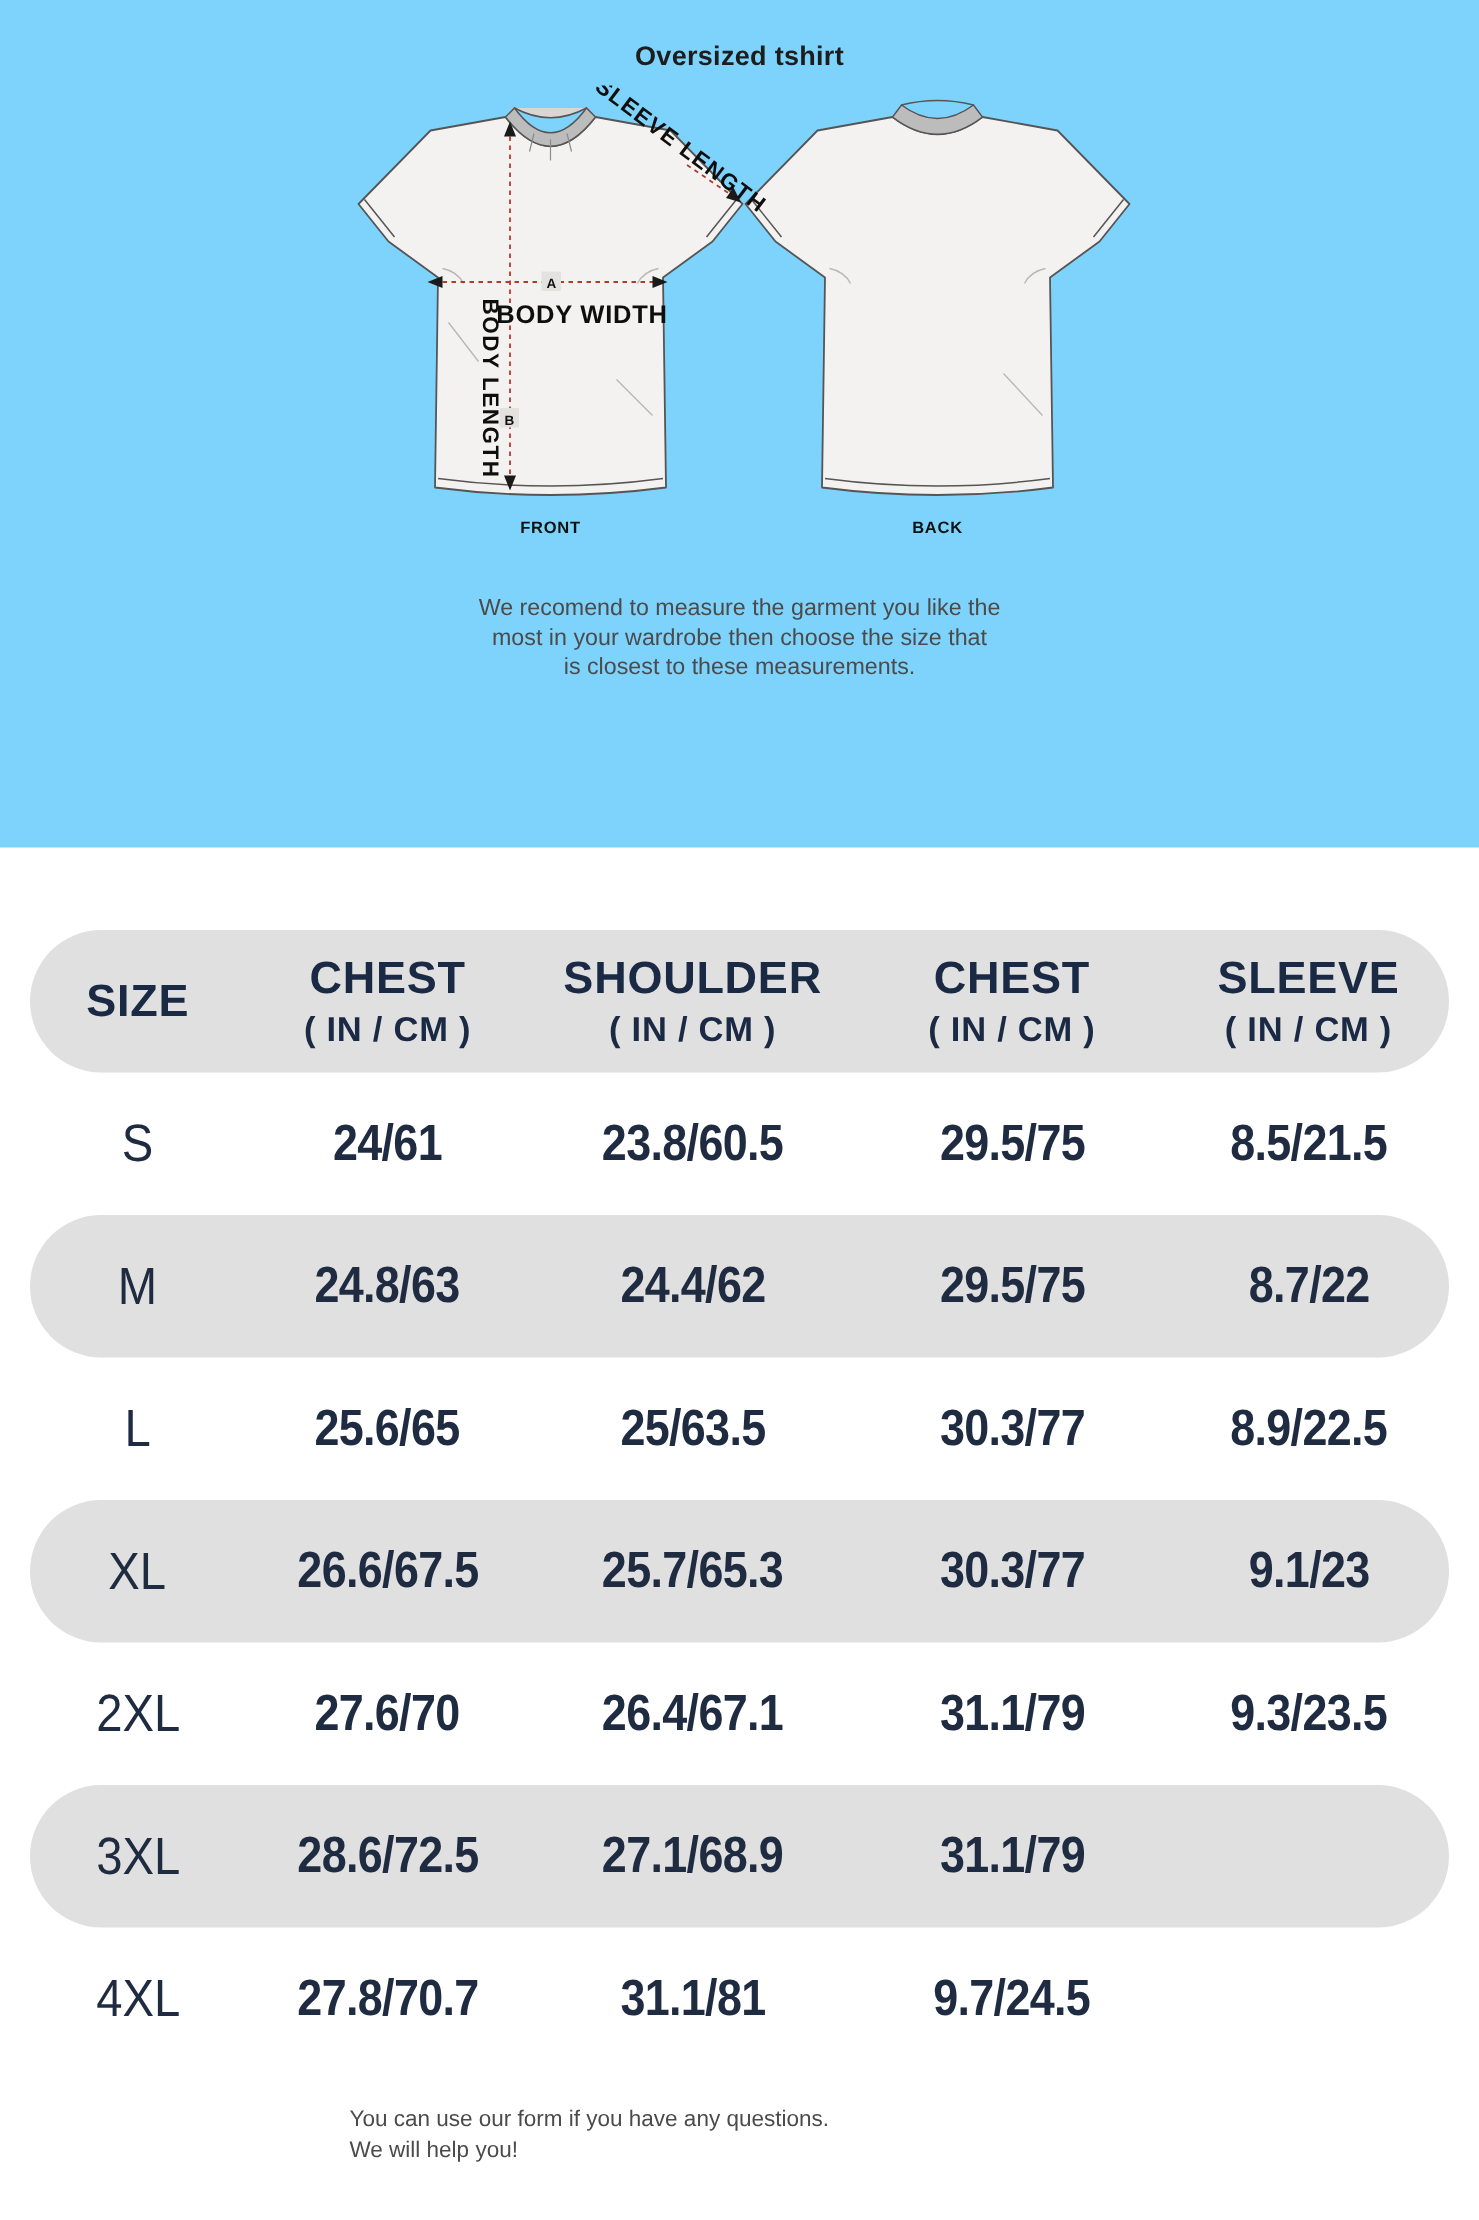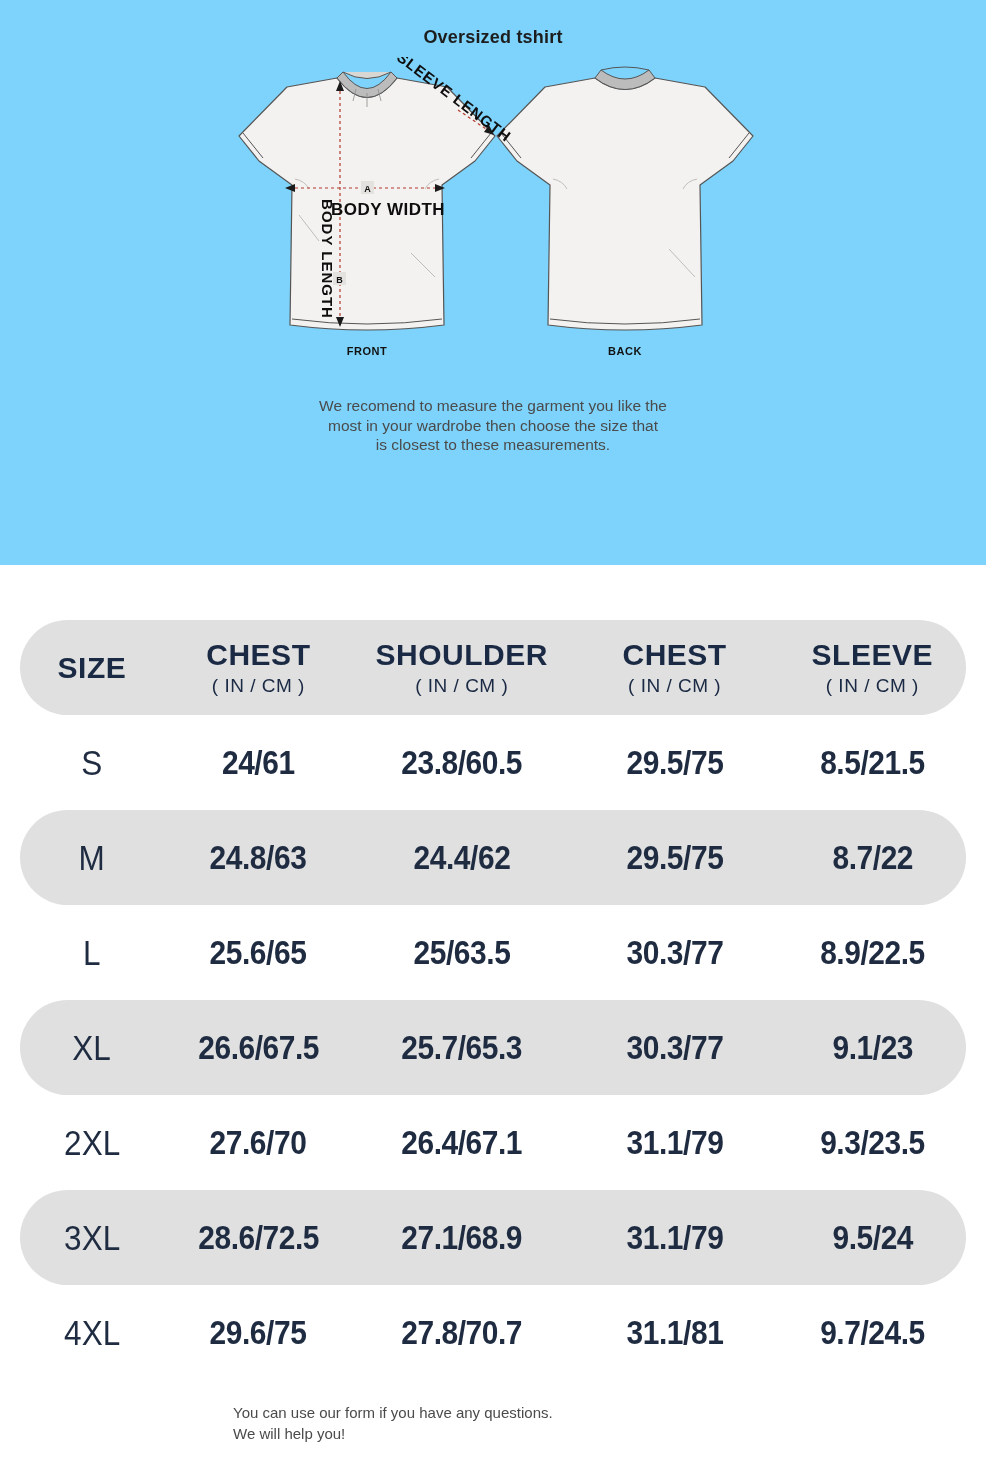--- a/index.html
+++ b/index.html
@@ -48,21 +48,21 @@
   .trow.alt, .trow.head{
     background:#e0e0e0;
     border-radius:48px;
   }
   .hcell{display:flex;flex-direction:column;justify-content:center;}
   .hlabel{
     font-size:30px;font-weight:bold;
     color:#1b2a44;letter-spacing:.5px;
   }
   .hunit{
-    font-size:19px;font-weight:normal;
+    font-size:23px;font-weight:bold;
     color:#1b2a44;margin-top:3px;letter-spacing:.5px;
   }
   .size-text{
     display:inline-block;
     font-size:35px;font-weight:normal;
     color:#1e2b40;
     transform:scaleX(.9);
   }
   .val-text{
     display:inline-block;
@@ -196,25 +196,23 @@
     <div class="cell"><span class="val-text">27.6/70</span></div>
     <div class="cell"><span class="val-text">26.4/67.1</span></div>
     <div class="cell"><span class="val-text">31.1/79</span></div>
     <div class="cell"><span class="val-text">9.3/23.5</span></div>
   </div>
       <div class="trow alt">
     <div class="cell"><span class="size-text">3XL</span></div>
     <div class="cell"><span class="val-text">28.6/72.5</span></div>
     <div class="cell"><span class="val-text">27.1/68.9</span></div>
     <div class="cell"><span class="val-text">31.1/79</span></div>
-    <div class="cell"><span class="val-text">9.5/24</span></div>
   </div>
       <div class="trow">
     <div class="cell"><span class="size-text">4XL</span></div>
-    <div class="cell"><span class="val-text">29.6/75</span></div>
     <div class="cell"><span class="val-text">27.8/70.7</span></div>
     <div class="cell"><span class="val-text">31.1/81</span></div>
     <div class="cell"><span class="val-text">9.7/24.5</span></div>
   </div>
     </div>
 </div>
 
 <div class="footer-note">You can use our form if you have any questions.
 We will help you!</div>
 

